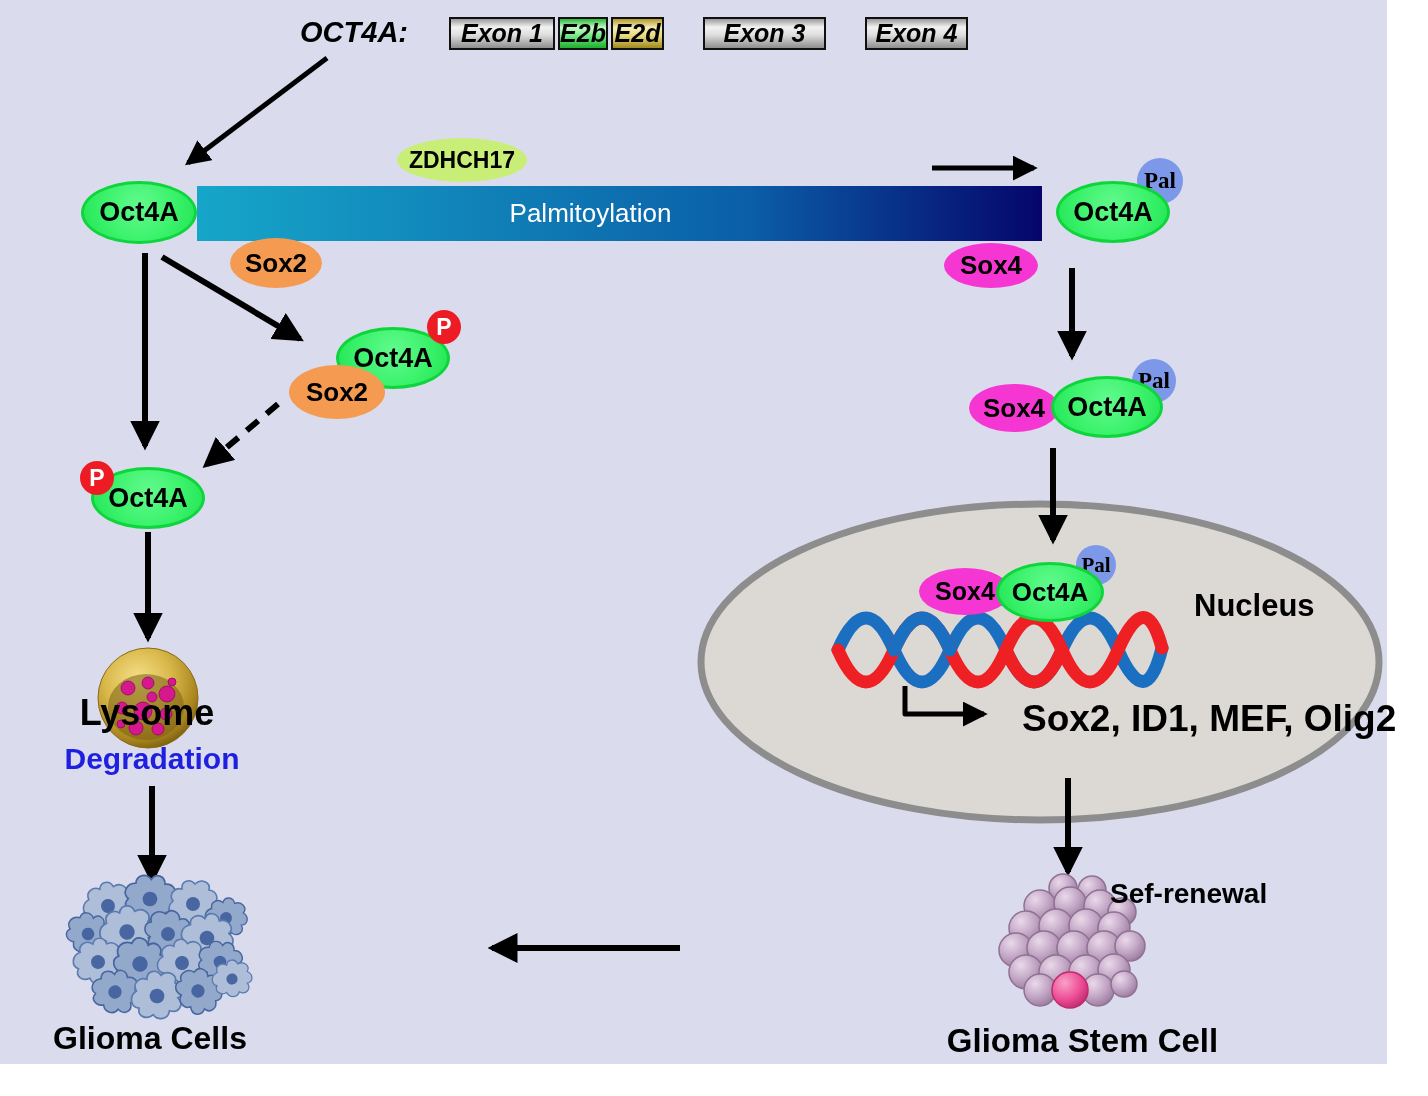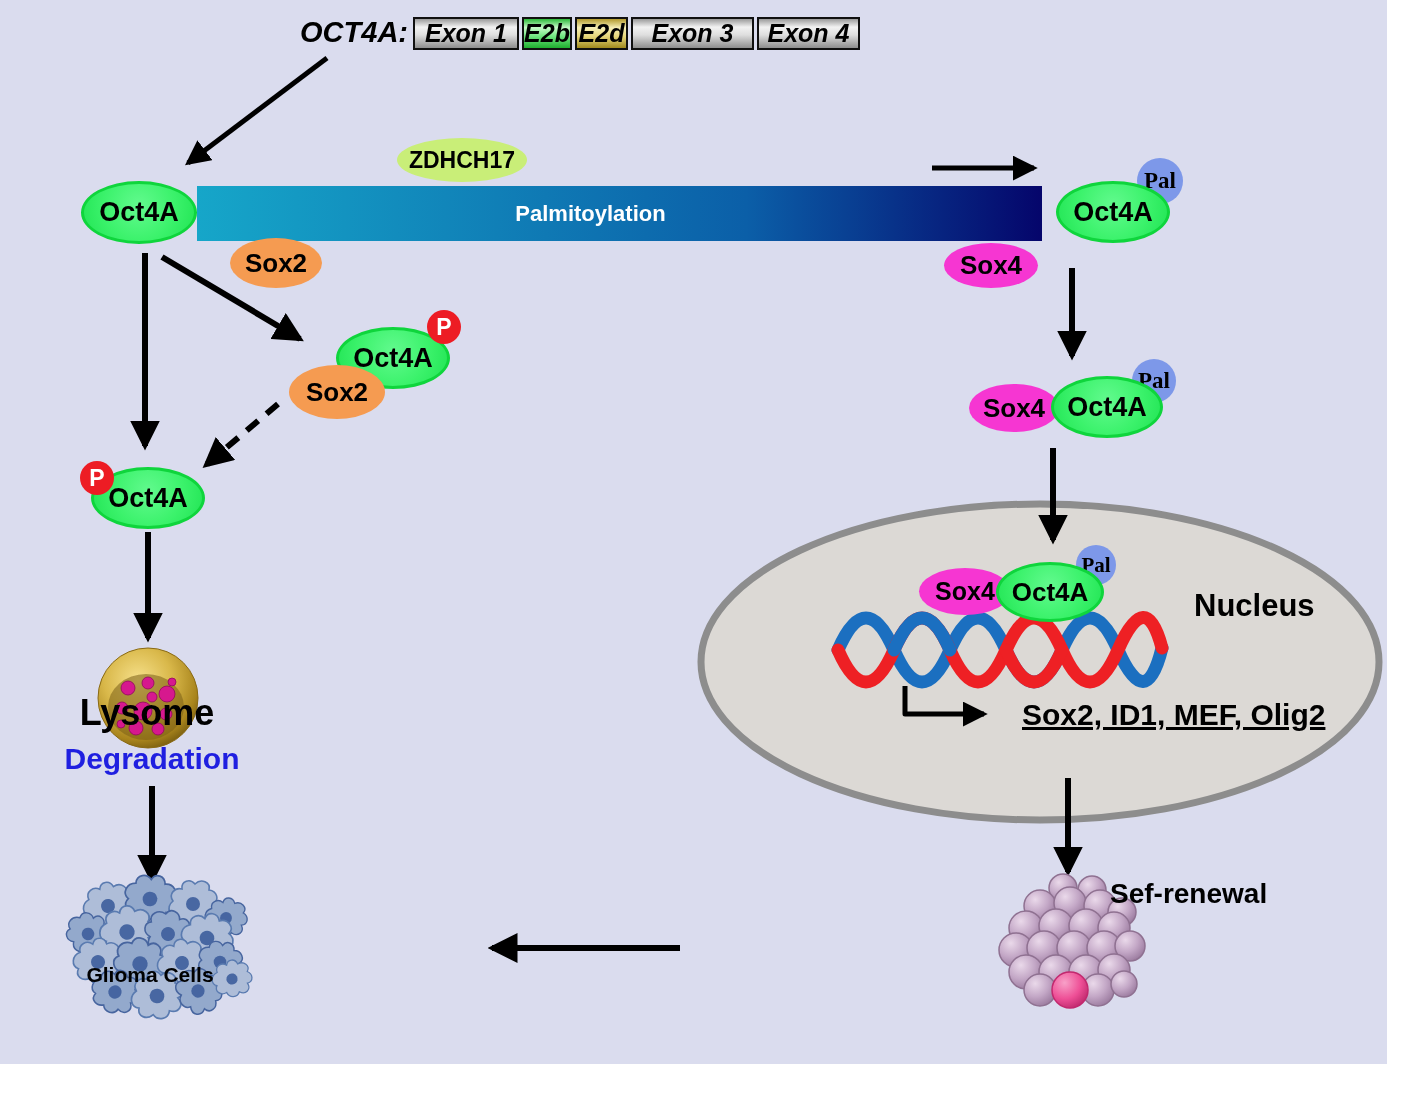--- a/index.html
+++ b/index.html
@@ -14,25 +14,25 @@
   .oct4a{background:radial-gradient(circle at 50% 38%, #62fa8e 0%, var(--oct4a_fill,#3bf26b) 55%, #1fe352 100%);
          border:3px solid var(--oct4a_stroke,#0fd53c);font-size:27px;}
   .sox2{background:var(--sox2_fill,#f59b51);font-size:26px;}
   .sox4{background:var(--sox4_fill,#f636d2);font-size:26px;}
   .pal{background:var(--pal_fill,#7d98e9);border-radius:50%;font-size:23px;font-family:Liberation Serif, serif;}
   .pbadge{background:var(--phospho_fill,#ed1c24);border-radius:50%;color:#fff;font-size:23px;}
   .enzyme{background:var(--enzyme_fill,#c9ee78);font-size:23px;}
   .bar{position:absolute;left:197px;top:186px;width:845px;height:55px;
        background:linear-gradient(90deg,var(--bar_start,#16a6c9) 0%, #0b5fa8 65%, var(--bar_end,#05056b) 100%);
        display:flex;align-items:center;justify-content:center;}
-  .bar span{color:#fff;font-weight:bold;font-size:22px;padding-right:58px;}
+  .bar span{color:#fff;font-weight:normal;font-size:26px;padding-right:58px;}
   .generow{position:absolute;left:413px;top:17px;display:flex;gap:3px;}
   .exon{height:33px;border:2px solid #101010;display:flex;align-items:center;justify-content:center;
         font-style:italic;font-weight:bold;font-size:25px;color:#000;white-space:nowrap;}
-  .exon.gray{background:linear-gradient(180deg,#9a9a9a 0%,#f2f2f2 28%,#dedede 55%,#8e8e8e 100%);}
+  .exon.gray{background:linear-gradient(180deg,#9a9a9a 0%,#f2f2f2 28%,#dedede 55%,#8e8e8e 100%);margin-left:36px;}
   .exon.green{background:linear-gradient(180deg,#2db83b 0%,#c6fac8 30%,#6fe57f 60%,#1fae2f 100%);}
   .exon.yellow{background:linear-gradient(180deg,#b29a2e 0%,#f6efb6 30%,#e6d67a 60%,#a08a1e 100%);}
   .gcell{fill:#aebdd8;stroke:#5a7bb0;stroke-width:1.6;}
   .gcell2{fill:#93a9cc;stroke:#47659f;stroke-width:1.6;}
   .cnuc{fill:#3f5f9d;opacity:.92;}
   .sph{fill:url(#sphG);stroke:#8f7191;stroke-width:1.5;}
 </style>
 </head>
 <body>
 
@@ -224,27 +224,28 @@
 
   <div class="mol oval sox4" style="left:969px;top:384px;width:90px;height:48px;">Sox4</div>
   <div class="mol pal" style="left:1132px;top:359px;width:44px;height:44px;">Pal</div>
   <div class="mol oval oct4a" style="left:1051px;top:376px;width:112px;height:62px;">Oct4A</div>
 
   <div class="mol oval sox4" style="left:919px;top:568px;width:92px;height:47px;font-size:25px;">Sox4</div>
   <div class="mol pal" style="left:1076px;top:545px;width:40px;height:40px;font-size:21px;">Pal</div>
   <div class="mol oval oct4a" style="left:996px;top:562px;width:108px;height:60px;font-size:26px;">Oct4A</div>
 
   <div class="lbl" style="left:1194px;top:588px;font-size:31px;">Nucleus</div>
-  <div class="lbl" style="left:1022px;top:698px;font-size:30px;text-decoration:underline;">Sox2, ID1, MEF, Olig2</div>
+  <div class="lbl" style="left:1022px;top:698px;font-size:37px;">Sox2, ID1, MEF, Olig2</div>
 
   <div class="mol oval oct4a" style="left:336px;top:327px;width:114px;height:62px;">Oct4A</div>
   <div class="mol oval sox2" style="left:289px;top:365px;width:96px;height:54px;">Sox2</div>
   <div class="mol pbadge" style="left:427px;top:310px;width:34px;height:34px;">P</div>
 
   <div class="mol oval oct4a" style="left:91px;top:467px;width:114px;height:62px;">Oct4A</div>
   <div class="mol pbadge" style="left:80px;top:461px;width:34px;height:34px;">P</div>
 
   <div class="lbl center" style="left:86px;top:692px;width:122px;font-size:36px;">Lysome</div>
   <div class="lbl center" style="left:62px;top:742px;width:180px;font-size:30px;color:var(--degradation_text,#1f1fe0);">Degradation</div>
-  <div class="lbl center" style="left:55px;top:963px;width:190px;font-size:21px;">Glioma Cells</div>
+  <div class="lbl center" style="left:55px;top:1020px;width:190px;font-size:32px;">Glioma Cells</div>
 
   <div class="lbl" style="left:1110px;top:878px;font-size:28px;">Sef-renewal</div>
+  <div class="lbl center" style="left:955px;top:1022px;width:255px;font-size:33px;">Glioma Stem Cell</div>
 </div>
 
 </body></html>

